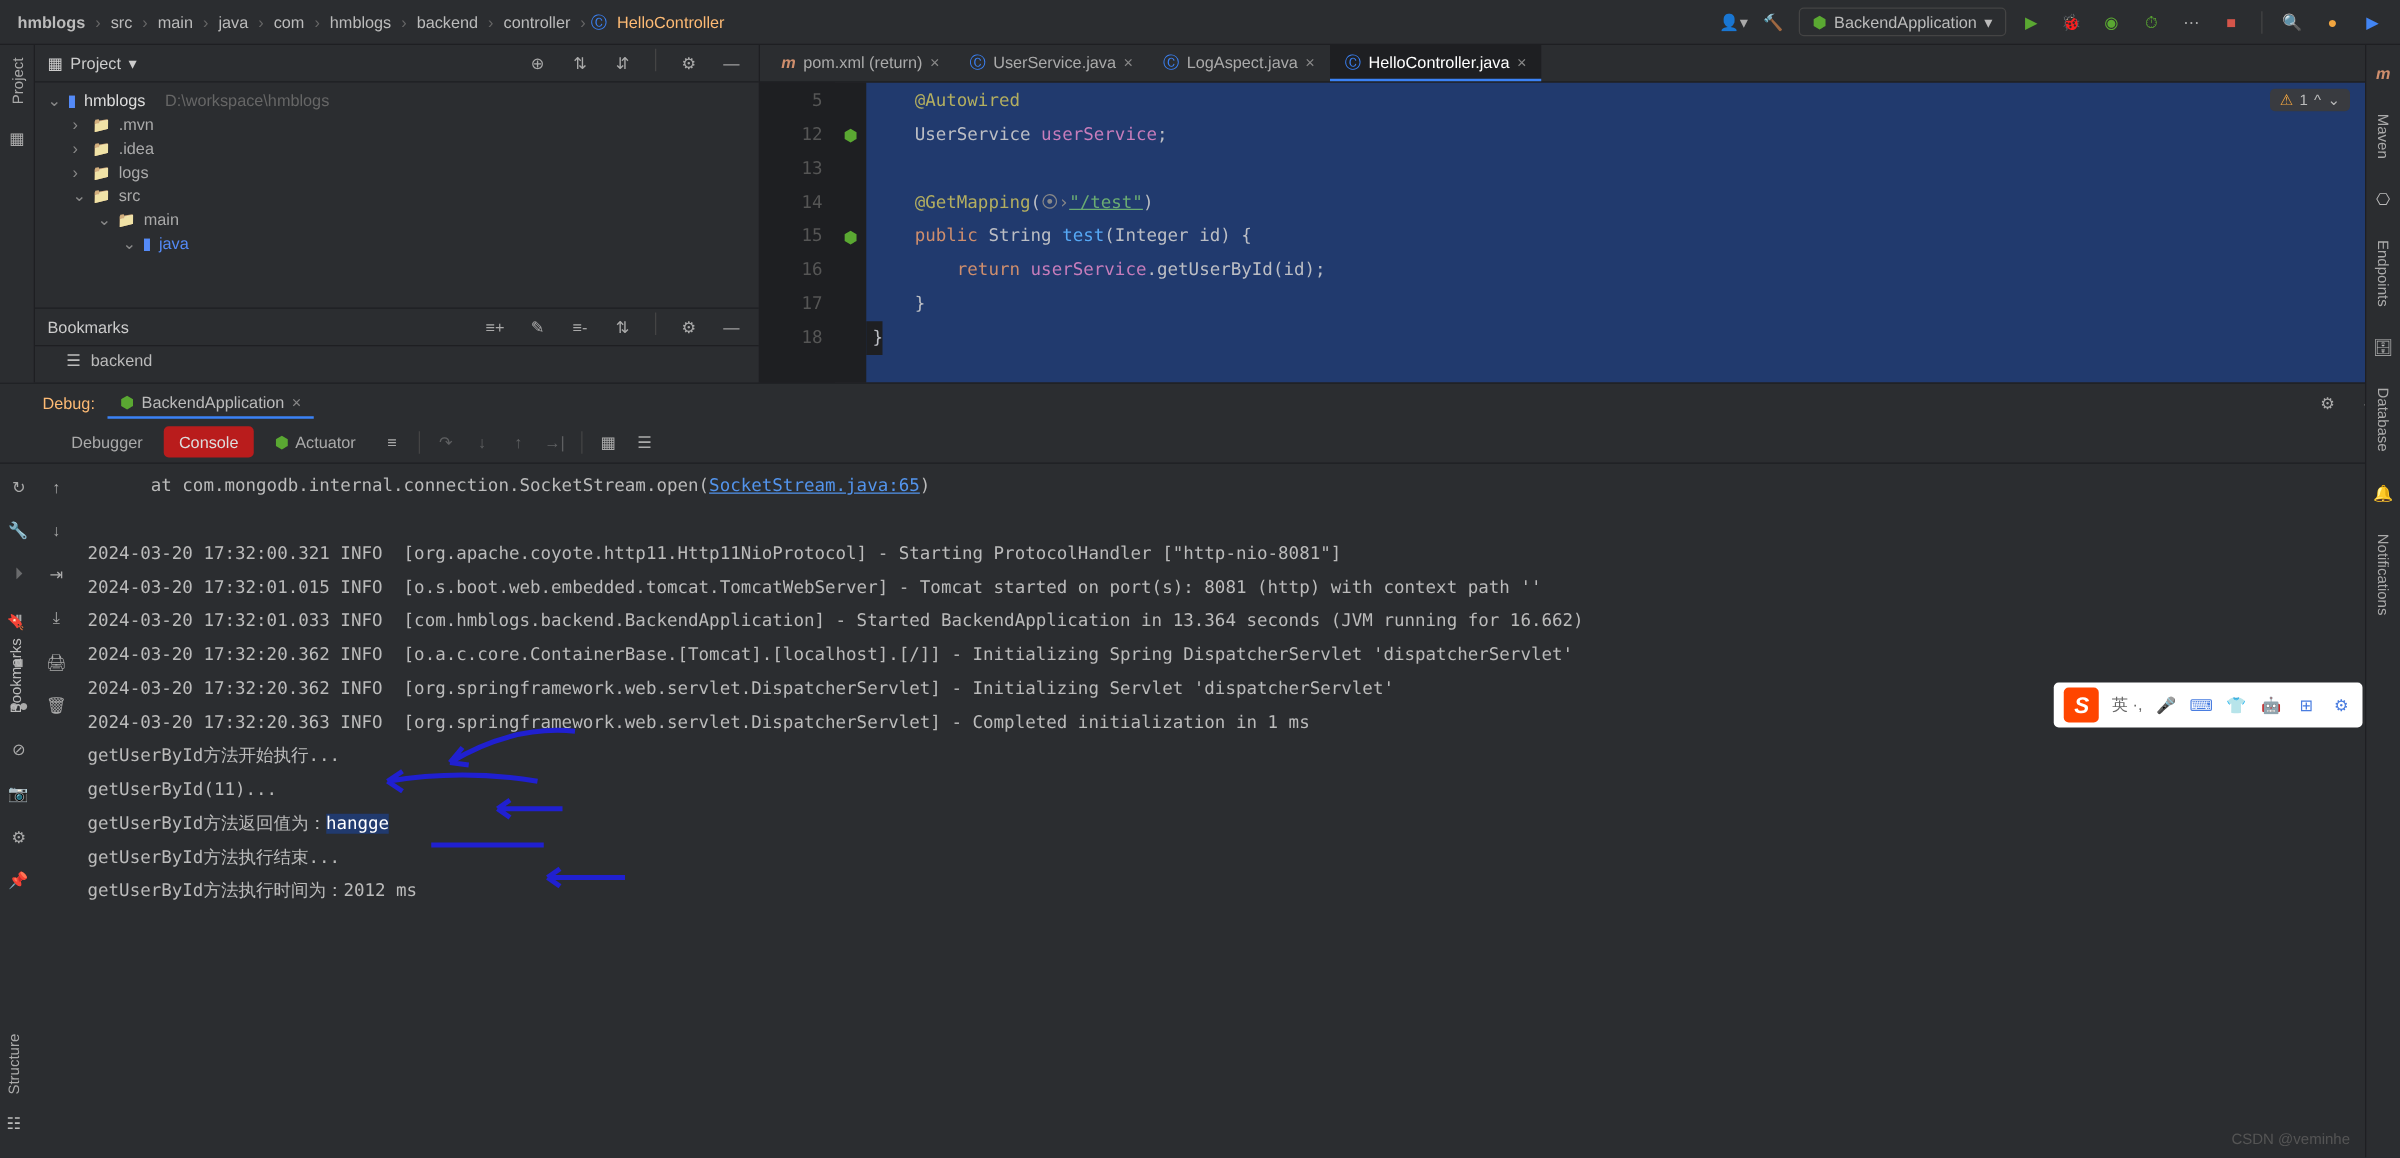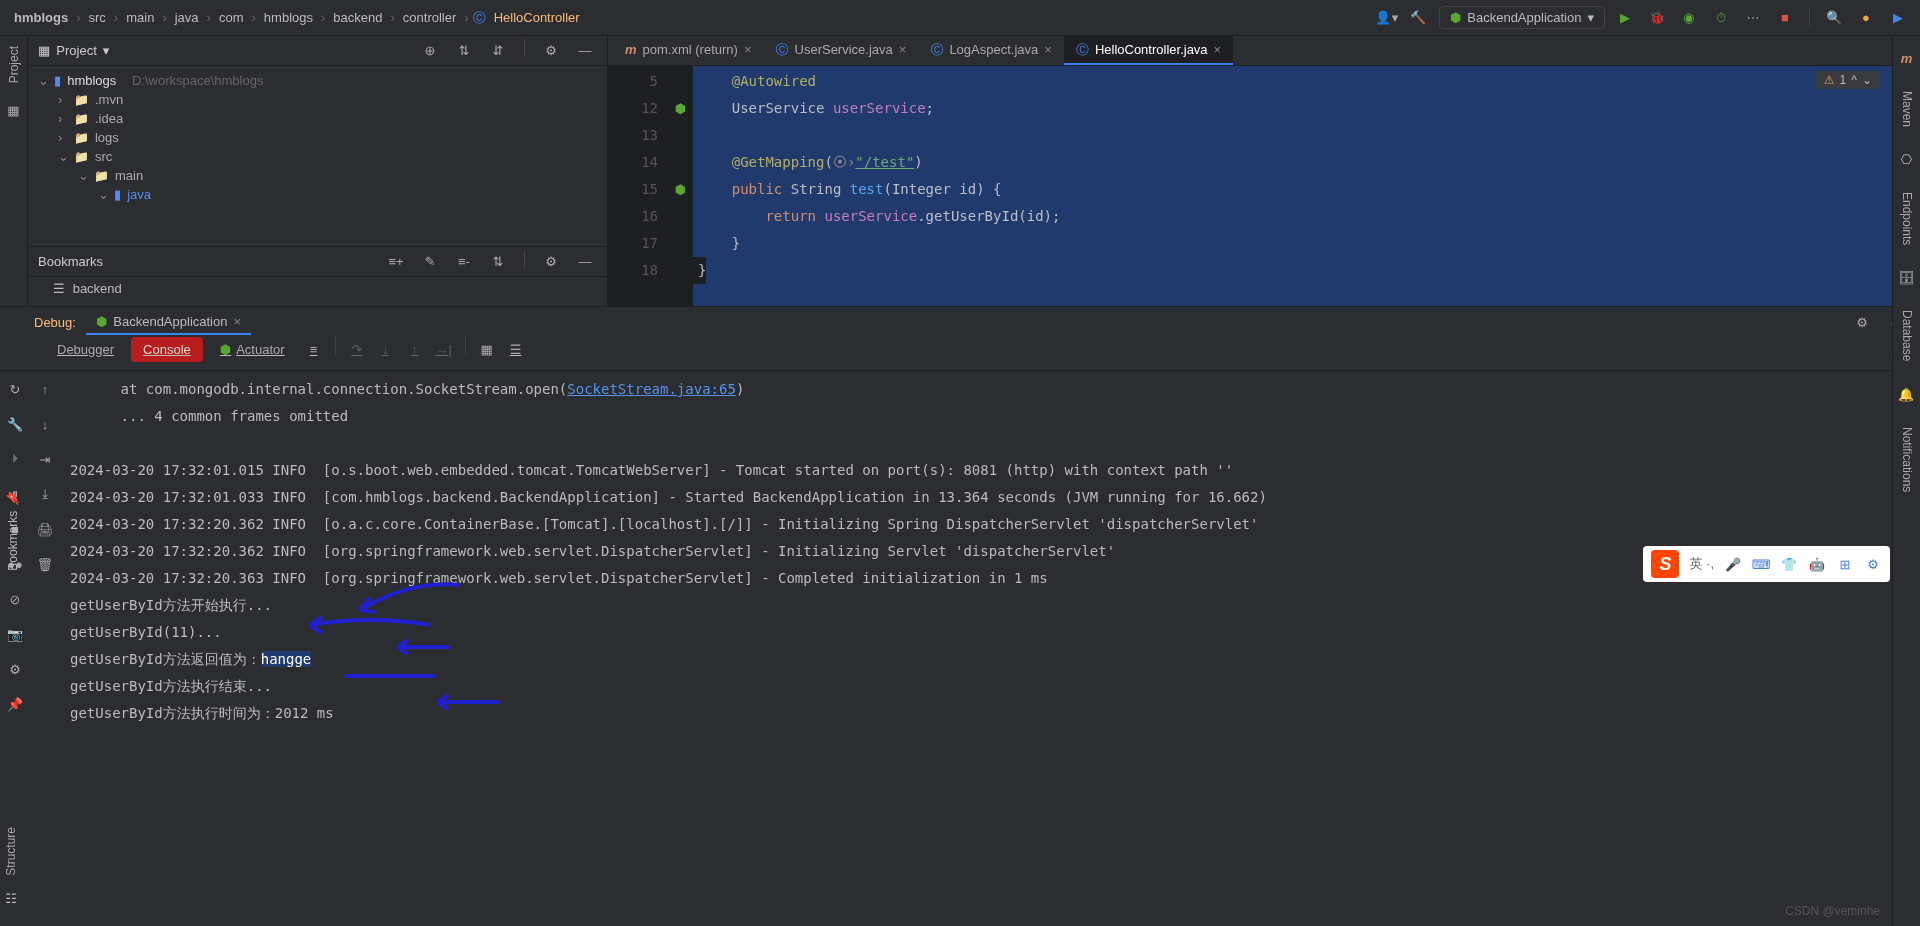--- a/index.html
+++ b/index.html
@@ -50,21 +50,21 @@
 .kw { color:#cf8e6d; }
 .anno { color:#b3ae60; }
 .str-u { color:#6aab73; text-decoration:underline; }
 .fld { color:#c77dbb; }
 .mth { color:#56a8f5; }
 .i-badge { position:absolute; top:5px; right:40px; background:#393b40; padding:2px 8px; border-radius:4px; display:flex; gap:5px; align-items:center; font-size:12px; }
 .debug-panel { border-top:1px solid #1e1f22; display:flex; flex-direction:column; height:calc(100% - 306px); }
 .debug-header { height:30px; display:flex; align-items:center; padding:0 10px; }
 .debug-header-title { color:#fdba74;margin-left:24px; }
 .debug-tab { display:flex; align-items:center; gap:6px; padding:4px 10px; border-bottom:2px solid #3b82f6; margin-left:10px; }
-.debug-tabs-row { height:34px; display:flex; align-items:flex-start; padding:0 10px; gap:5px; border-bottom:1px solid #1e1f22;text-decoration:underline; }
+.debug-tabs-row { height:34px; display:flex; align-items:center; padding:0 10px; gap:5px; border-bottom:1px solid #1e1f22; }
 .dtab { padding:5px 12px; color:#aaa; cursor:pointer; }
 .dtab.active { background:#b91c1c; border-radius:4px; color:#ddd; }
 .dtab-actuator { display:flex; align-items:center; gap:5px; }
 .debug-body { flex:1; display:flex; overflow:hidden; }
 .debug-side { width:30px; display:flex; flex-direction:column; align-items:center; padding-top:8px; gap:15px; }
 .debug-side2 { width:30px; display:flex; flex-direction:column; align-items:center; padding-top:8px; gap:15px; }
 .dbtn { width:20px; height:20px; display:flex; align-items:center; justify-content:center; cursor:pointer; color:#aaa; }
 .console { flex:1; font-family:Consolas,monospace; font-size:14px; line-height:27px; padding:5px 10px; overflow:auto; color:#bbb; }
 .console-line { white-space:pre; }
 .highlight { background:#213a6e; color:#fff; }
@@ -319,22 +319,22 @@
     <div class="debug-side2">
       <span class="dbtn">↑</span>
       <span class="dbtn">↓</span>
       <span class="dbtn">⇥</span>
       <span class="dbtn">⤓</span>
       <span class="dbtn">🖨</span>
       <span class="dbtn">🗑</span>
     </div>
     <div class="console">
       <div class="console-line"><span>      at com.mongodb.internal.connection.SocketStream.open(</span><span class="link">SocketStream.java:65</span><span>)</span></div>
-      <div class="console-line">      ... 4 common frames omitted</div>
       <div class="console-line">&nbsp;</div>
+      <div class="console-line">2024-03-20 17:32:00.321 INFO  [org.apache.coyote.http11.Http11NioProtocol] - Starting ProtocolHandler ["http-nio-8081"]</div>
       <div class="console-line">2024-03-20 17:32:01.015 INFO  [o.s.boot.web.embedded.tomcat.TomcatWebServer] - Tomcat started on port(s): 8081 (http) with context path ''</div>
       <div class="console-line">2024-03-20 17:32:01.033 INFO  [com.hmblogs.backend.BackendApplication] - Started BackendApplication in 13.364 seconds (JVM running for 16.662)</div>
       <div class="console-line">2024-03-20 17:32:20.362 INFO  [o.a.c.core.ContainerBase.[Tomcat].[localhost].[/]] - Initializing Spring DispatcherServlet 'dispatcherServlet'</div>
       <div class="console-line">2024-03-20 17:32:20.362 INFO  [org.springframework.web.servlet.DispatcherServlet] - Initializing Servlet 'dispatcherServlet'</div>
       <div class="console-line">2024-03-20 17:32:20.363 INFO  [org.springframework.web.servlet.DispatcherServlet] - Completed initialization in 1 ms</div>
       <div class="console-line">getUserById方法开始执行...</div>
       <div class="console-line">getUserById(11)...</div>
       <div class="console-line"><span>getUserById方法返回值为：</span><span class="highlight">hangge</span></div>
       <div class="console-line">getUserById方法执行结束...</div>
       <div class="console-line">getUserById方法执行时间为：2012 ms</div>

